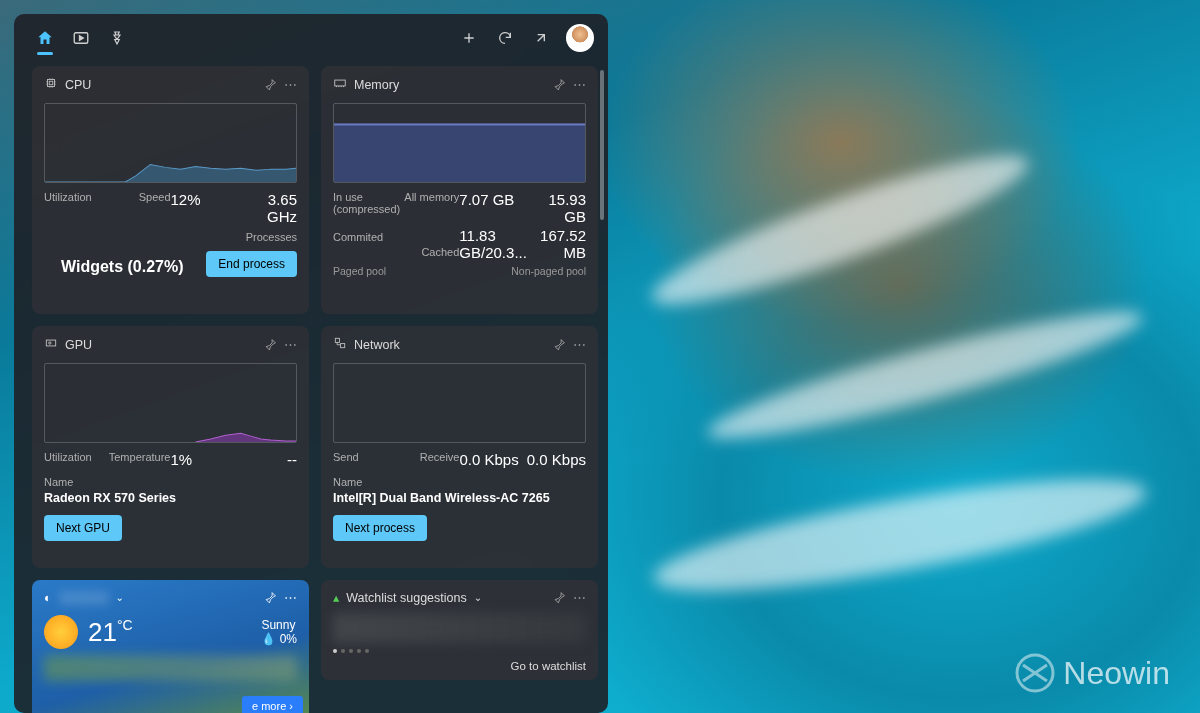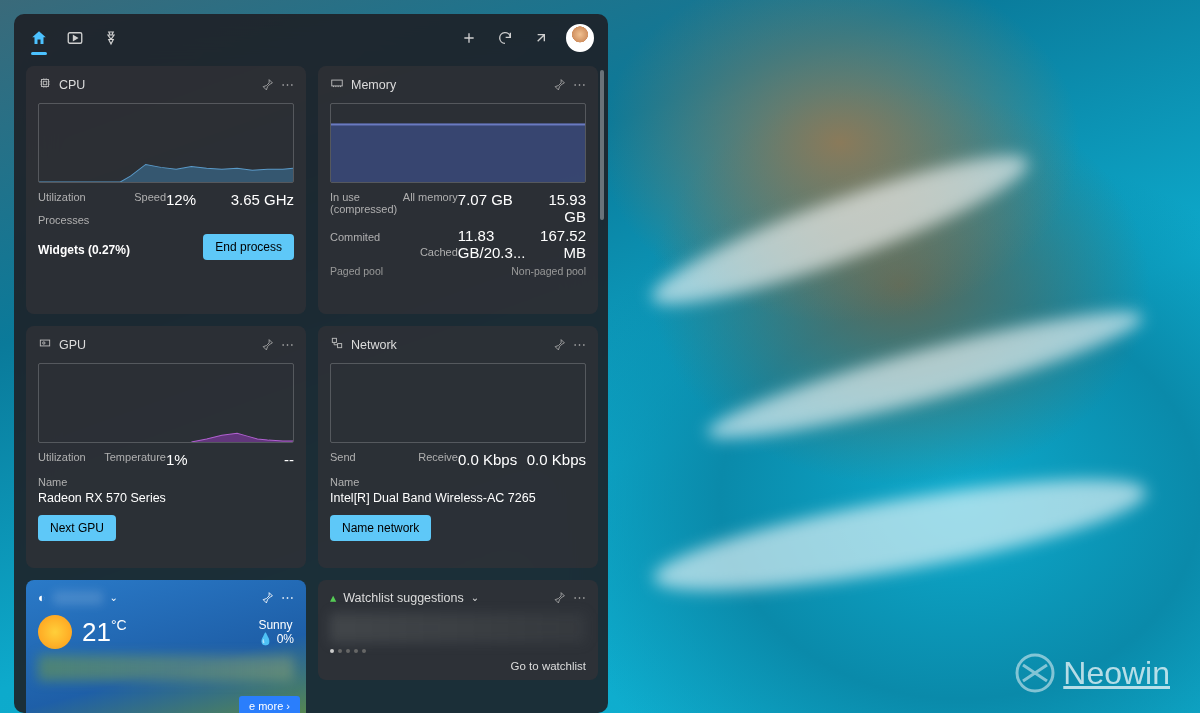--- a/index.html
+++ b/index.html
@@ -21,31 +21,31 @@
 .foam {
   position: absolute;
   background: rgba(255,255,255,0.6);
   border-radius: 50%;
   filter: blur(8px);
 }
 .watermark {
   position: absolute; right: 30px; bottom: 20px;
   color: rgba(255,255,255,0.7);
   font-size: 32px; font-weight: 300;
-  display: flex; align-items: center; gap: 8px; text-decoration: underline;
+  display: flex; align-items: center; gap: 8px;
 }
 .watermark svg { width: 40px; height: 40px; opacity: 0.7; }
 
 .panel {
   position: absolute; left: 14px; top: 14px;
   width: 594px; height: 699px;
   background: rgba(30,30,35,0.88);
   backdrop-filter: blur(20px);
   border-radius: 10px;
-  display: flex; flex-direction: column;
+  display: flex; flex-direction: column; padding-left: 6px;
 }
 .toolbar {
   display: flex; align-items: center;
   padding: 10px 14px 6px 14px;
   gap: 8px;
 }
 .tool-left { display: flex; gap: 14px; }
 .tool-icon {
   width: 22px; height: 22px;
   display: flex; align-items: center; justify-content: center;
@@ -104,32 +104,32 @@
 .chart svg { width: 100%; height: 100%; display: block; }
 .stats {
   display: grid; grid-template-columns: 1fr 1fr 1fr 1fr;
   margin-top: 8px;
   row-gap: 2px;
 }
 .stat-label { font-size: 11px; color: #b0b0b0; }
 .stat-label.right { text-align: right; }
 .stat-val { font-size: 15px; color: #fff; }
 .stat-val.right { text-align: right; }
-.subrow { font-size: 11px; color:#b0b0b0; margin-top:6px;}
-.proc { font-size: 12px; color:#fff; font-weight:600; margin-top:6px;}
+.subrow { font-size: 11px; color:#b0b0b0; margin-top:6px;text-align:right;}
+.proc { font-size: 16px; color:#fff; font-weight:600; margin-top:6px;margin-left:17px;}
 .btn {
   background: #5ec8f8; color: #000;
   border: none; border-radius: 4px;
   padding: 6px 12px; font-size: 12px;
   cursor: pointer;
 }
 .bottom-row { display:flex; justify-content:space-between; align-items:center; margin-top:8px;}
 .small-row { display:flex; justify-content:space-between; font-size:10.5px; color:#999; margin-top:4px;}
 .namerow { font-size:11px; color:#b0b0b0; margin-top:8px;}
-.nameval { font-size:12.5px; color:#fff; margin-top:3px;}
+.nameval { font-size:12.5px; color:#fff; margin-top:3px;font-weight:bold;}
 
 .weather {
   background: linear-gradient(165deg, #2a7ac8 0%, #1e5fa8 60%, #5a8a4a 100%);
   border-radius: 8px;
   padding: 10px 12px;
   color: #fff;
   height: 140px;
   position: relative;
   overflow: hidden;
 }
@@ -375,21 +375,21 @@
         </div>
         <div class="stats">
           <div class="stat-label">Send</div>
           <div class="stat-label right">Receive</div>
           <div class="stat-val">0.0 Kbps</div>
           <div class="stat-val right">0.0 Kbps</div>
         </div>
         <div class="namerow">Name</div>
         <div class="nameval">Intel[R] Dual Band Wireless-AC 7265</div>
         <div style="margin-top:10px">
-          <button class="btn">Name network</button>
+          <button class="btn">Next process</button>
         </div>
       </div>
 
       <div class="weather">
         <div class="w-head">
           <span>◐</span>
           <span class="blurred"></span>
           <span class="chev">⌄</span>
           <span class="spacer"></span>
           <span class="hicon" style="color:#fff">

